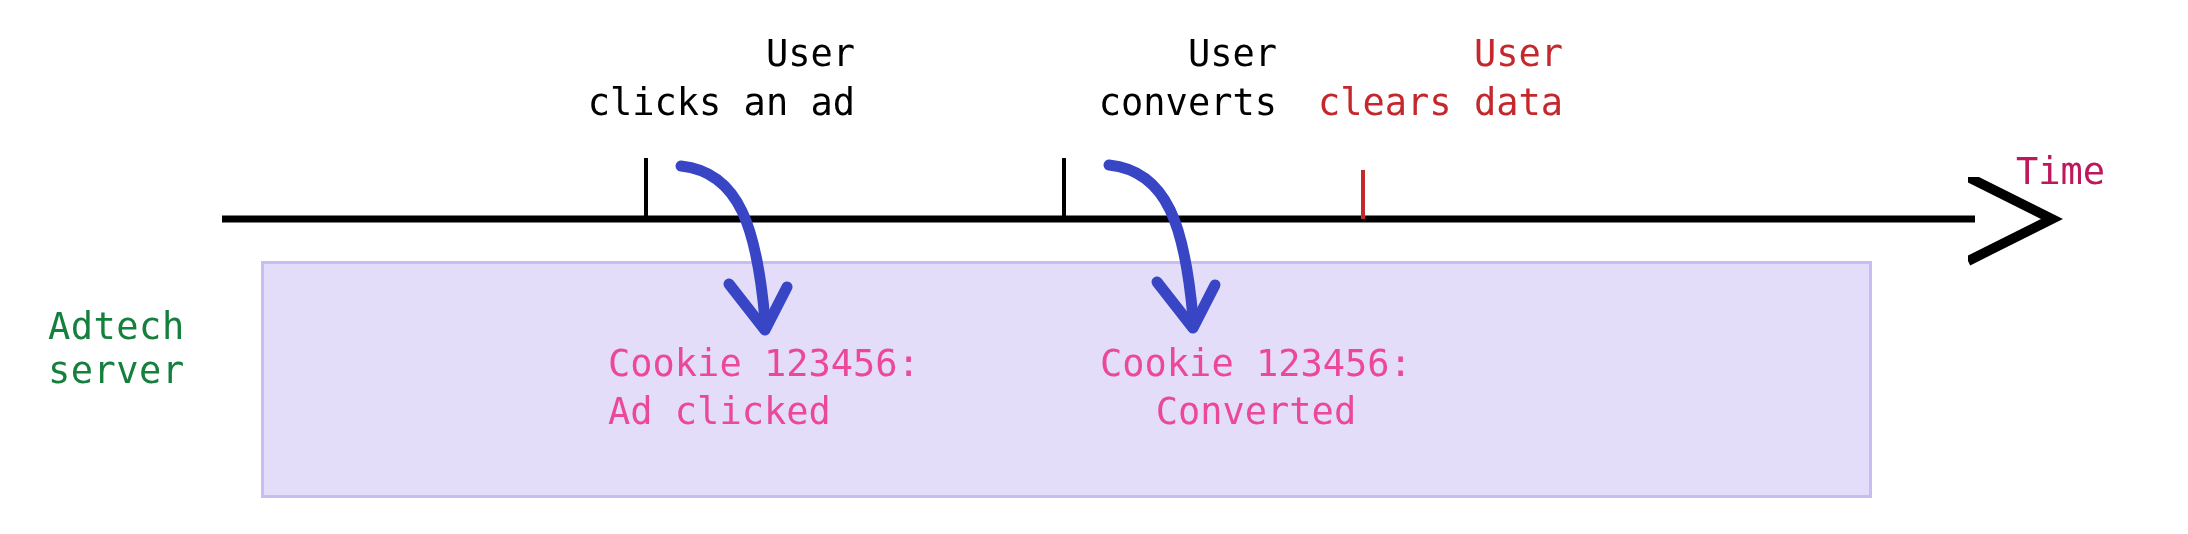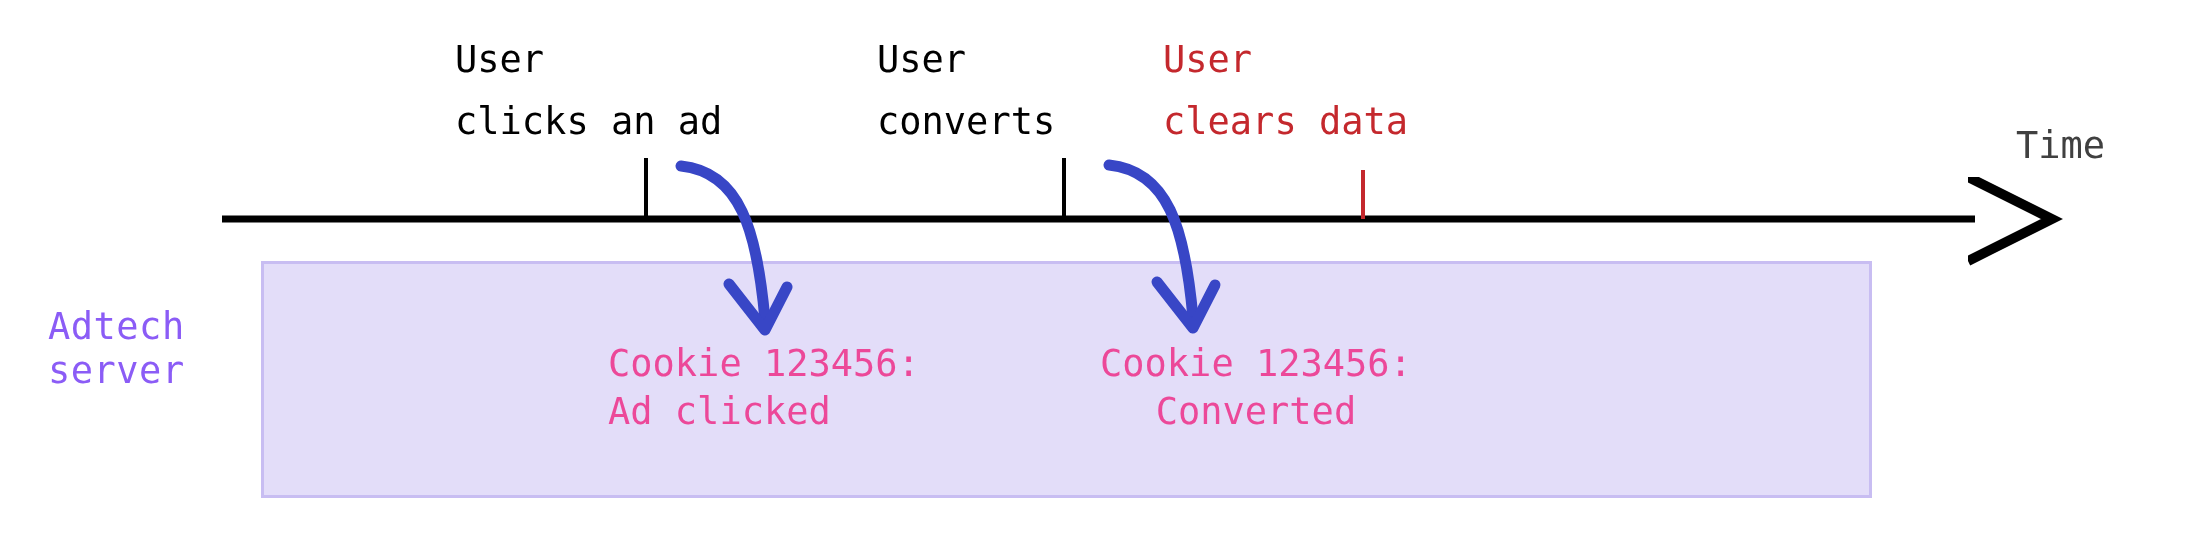--- a/index.html
+++ b/index.html
@@ -26,51 +26,51 @@
     height: 237px;
     background: #e3ddf9;
     border: 3px solid #c8bdf2;
     box-sizing: border-box;
   }
   #server-label {
     position: absolute;
     left: 48px;
     top: 305px;
     width: 200px;
-    color: #8b5cf6;
+    color: #15803d;
     font-size: 37px;
     line-height: 44px;
     letter-spacing: 0.5px;
     white-space: pre;
   }
   
   #timeline-svg {
     position: absolute;
     left: 0;
     top: 0;
     width: 2188px;
     height: 534px;
     pointer-events: none;
   }
   #time-axis-label {
     position: absolute;
     left: 2016px;
-    top: 124px;
-    color: #404040;
+    top: 150px;
+    color: #be185d;
     font-size: 37px;
     line-height: 44px;
     white-space: pre;
     text-align: right;
   }
   
   .event-label {
     position: absolute;
-    text-align: left;
+    text-align: right;
     font-size: 37px;
-    line-height: 62px;
+    line-height: 49px;
     white-space: pre;
   }
   #event-label-0 {
     left: 455px;
     top: 29px;
     width: 400px;
     color: #000000;
   }
   #event-label-1 {
     left: 877px;

